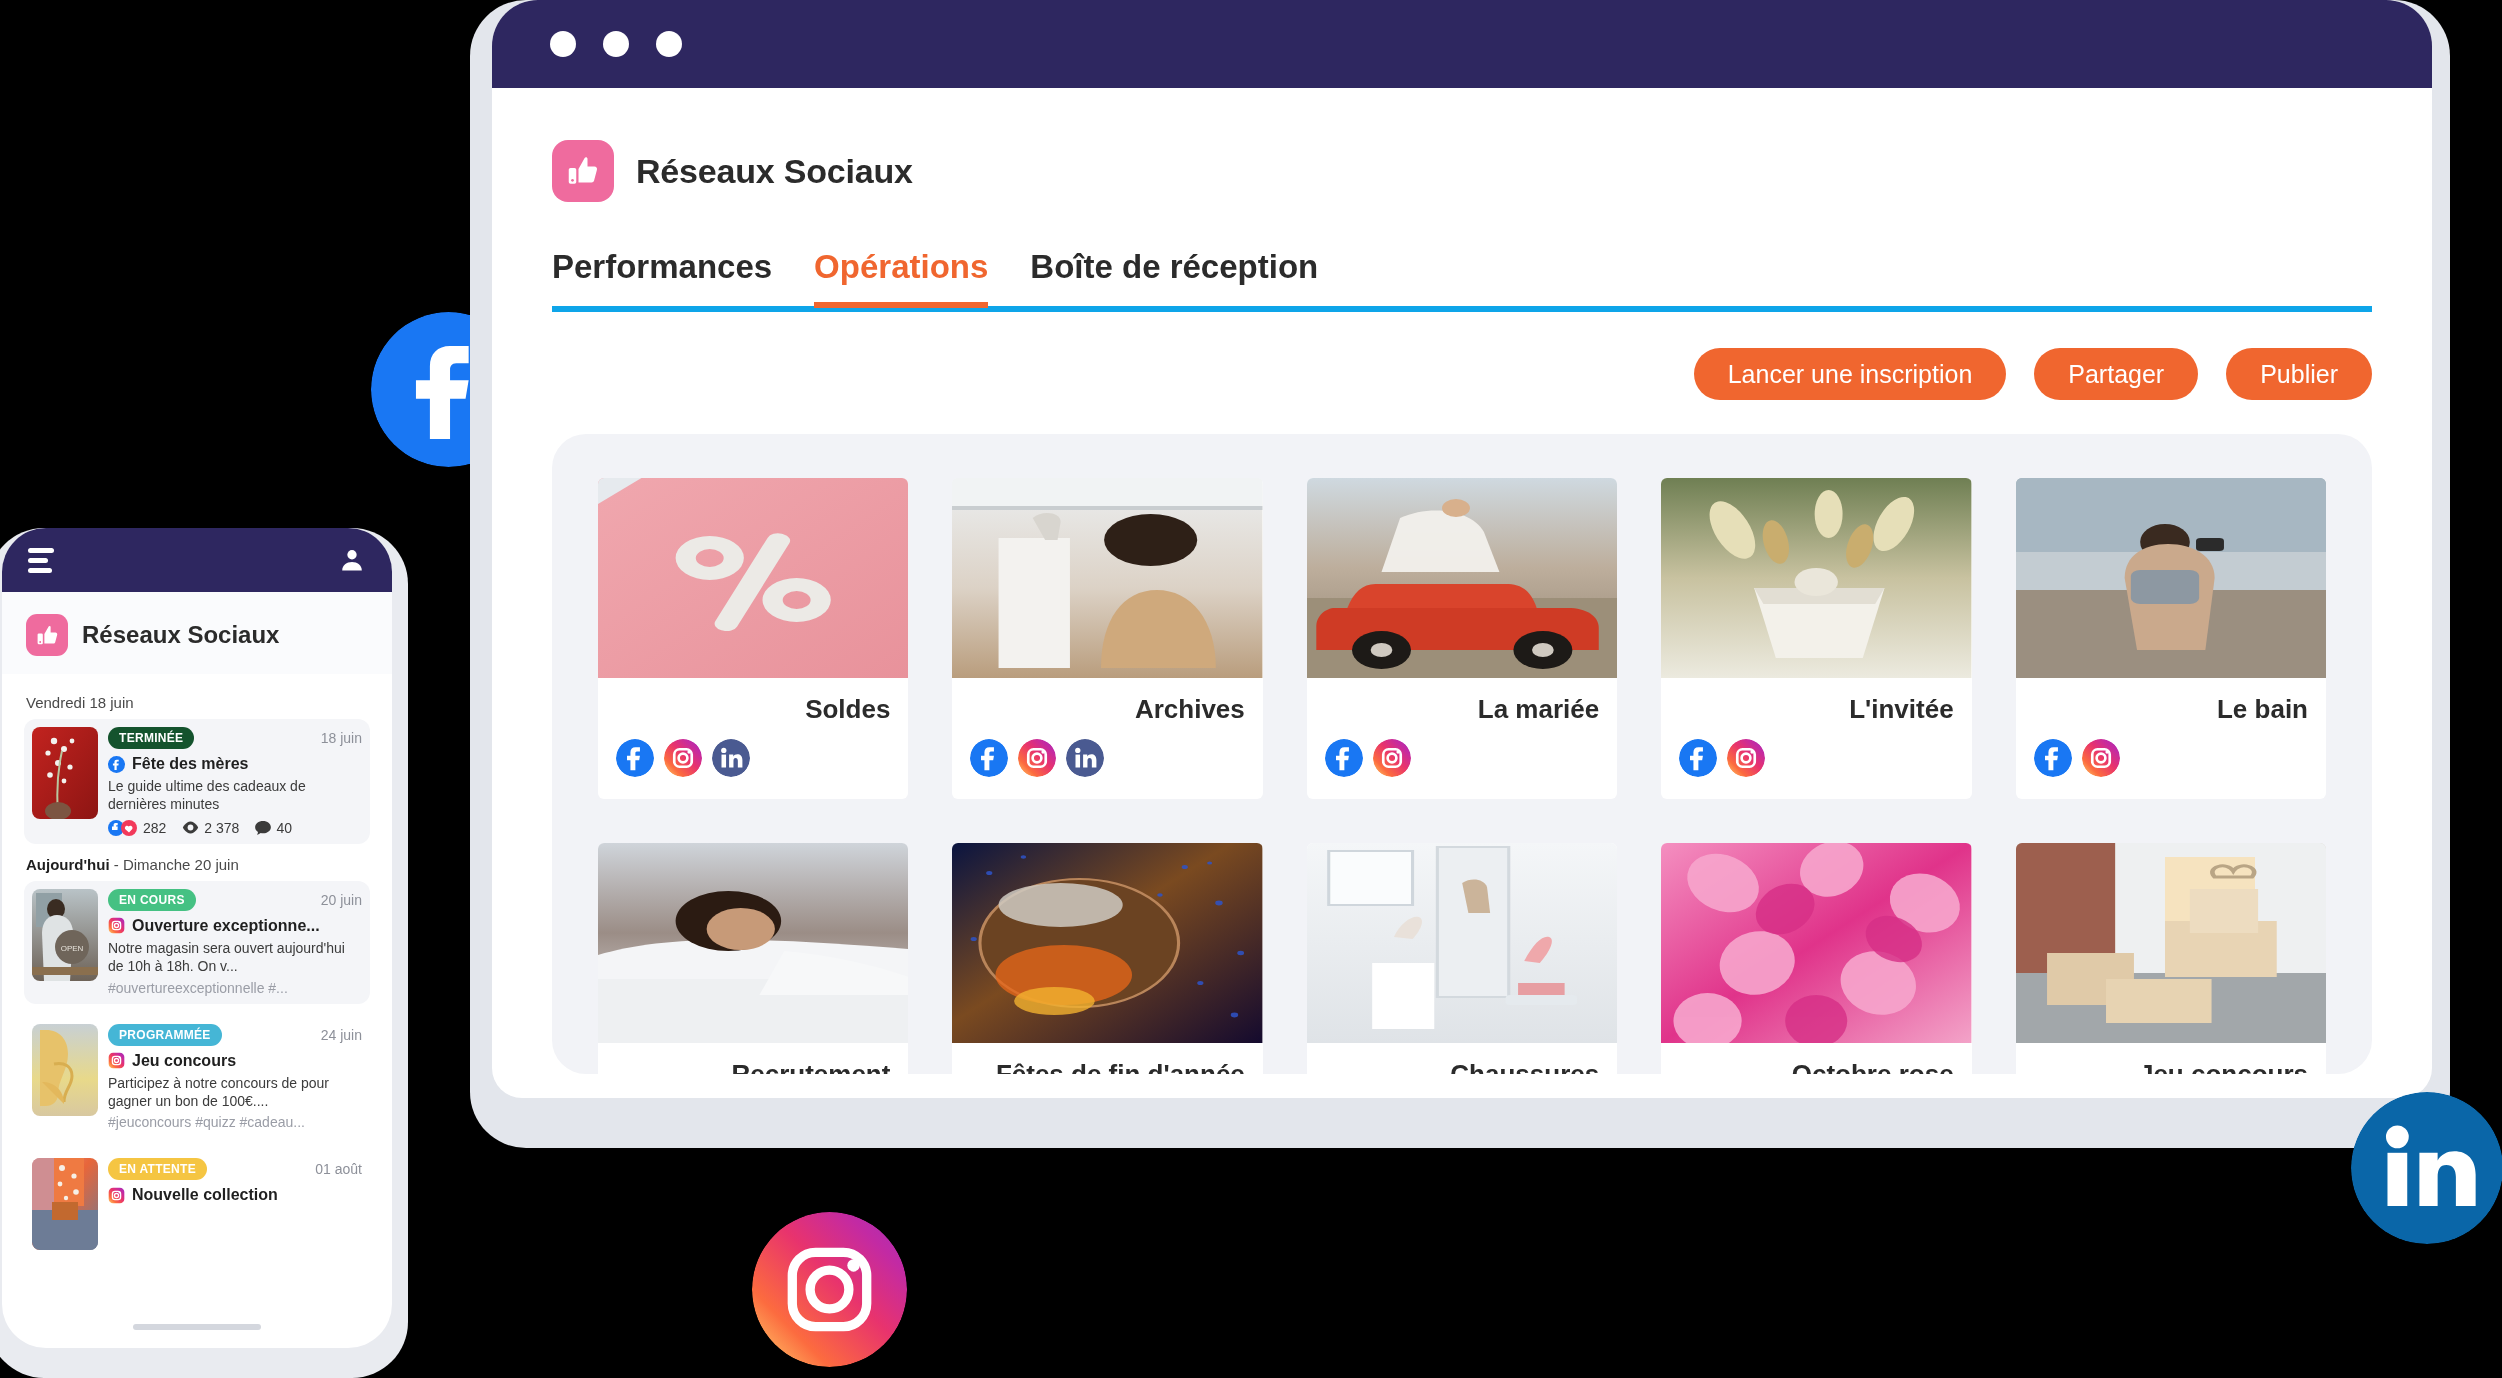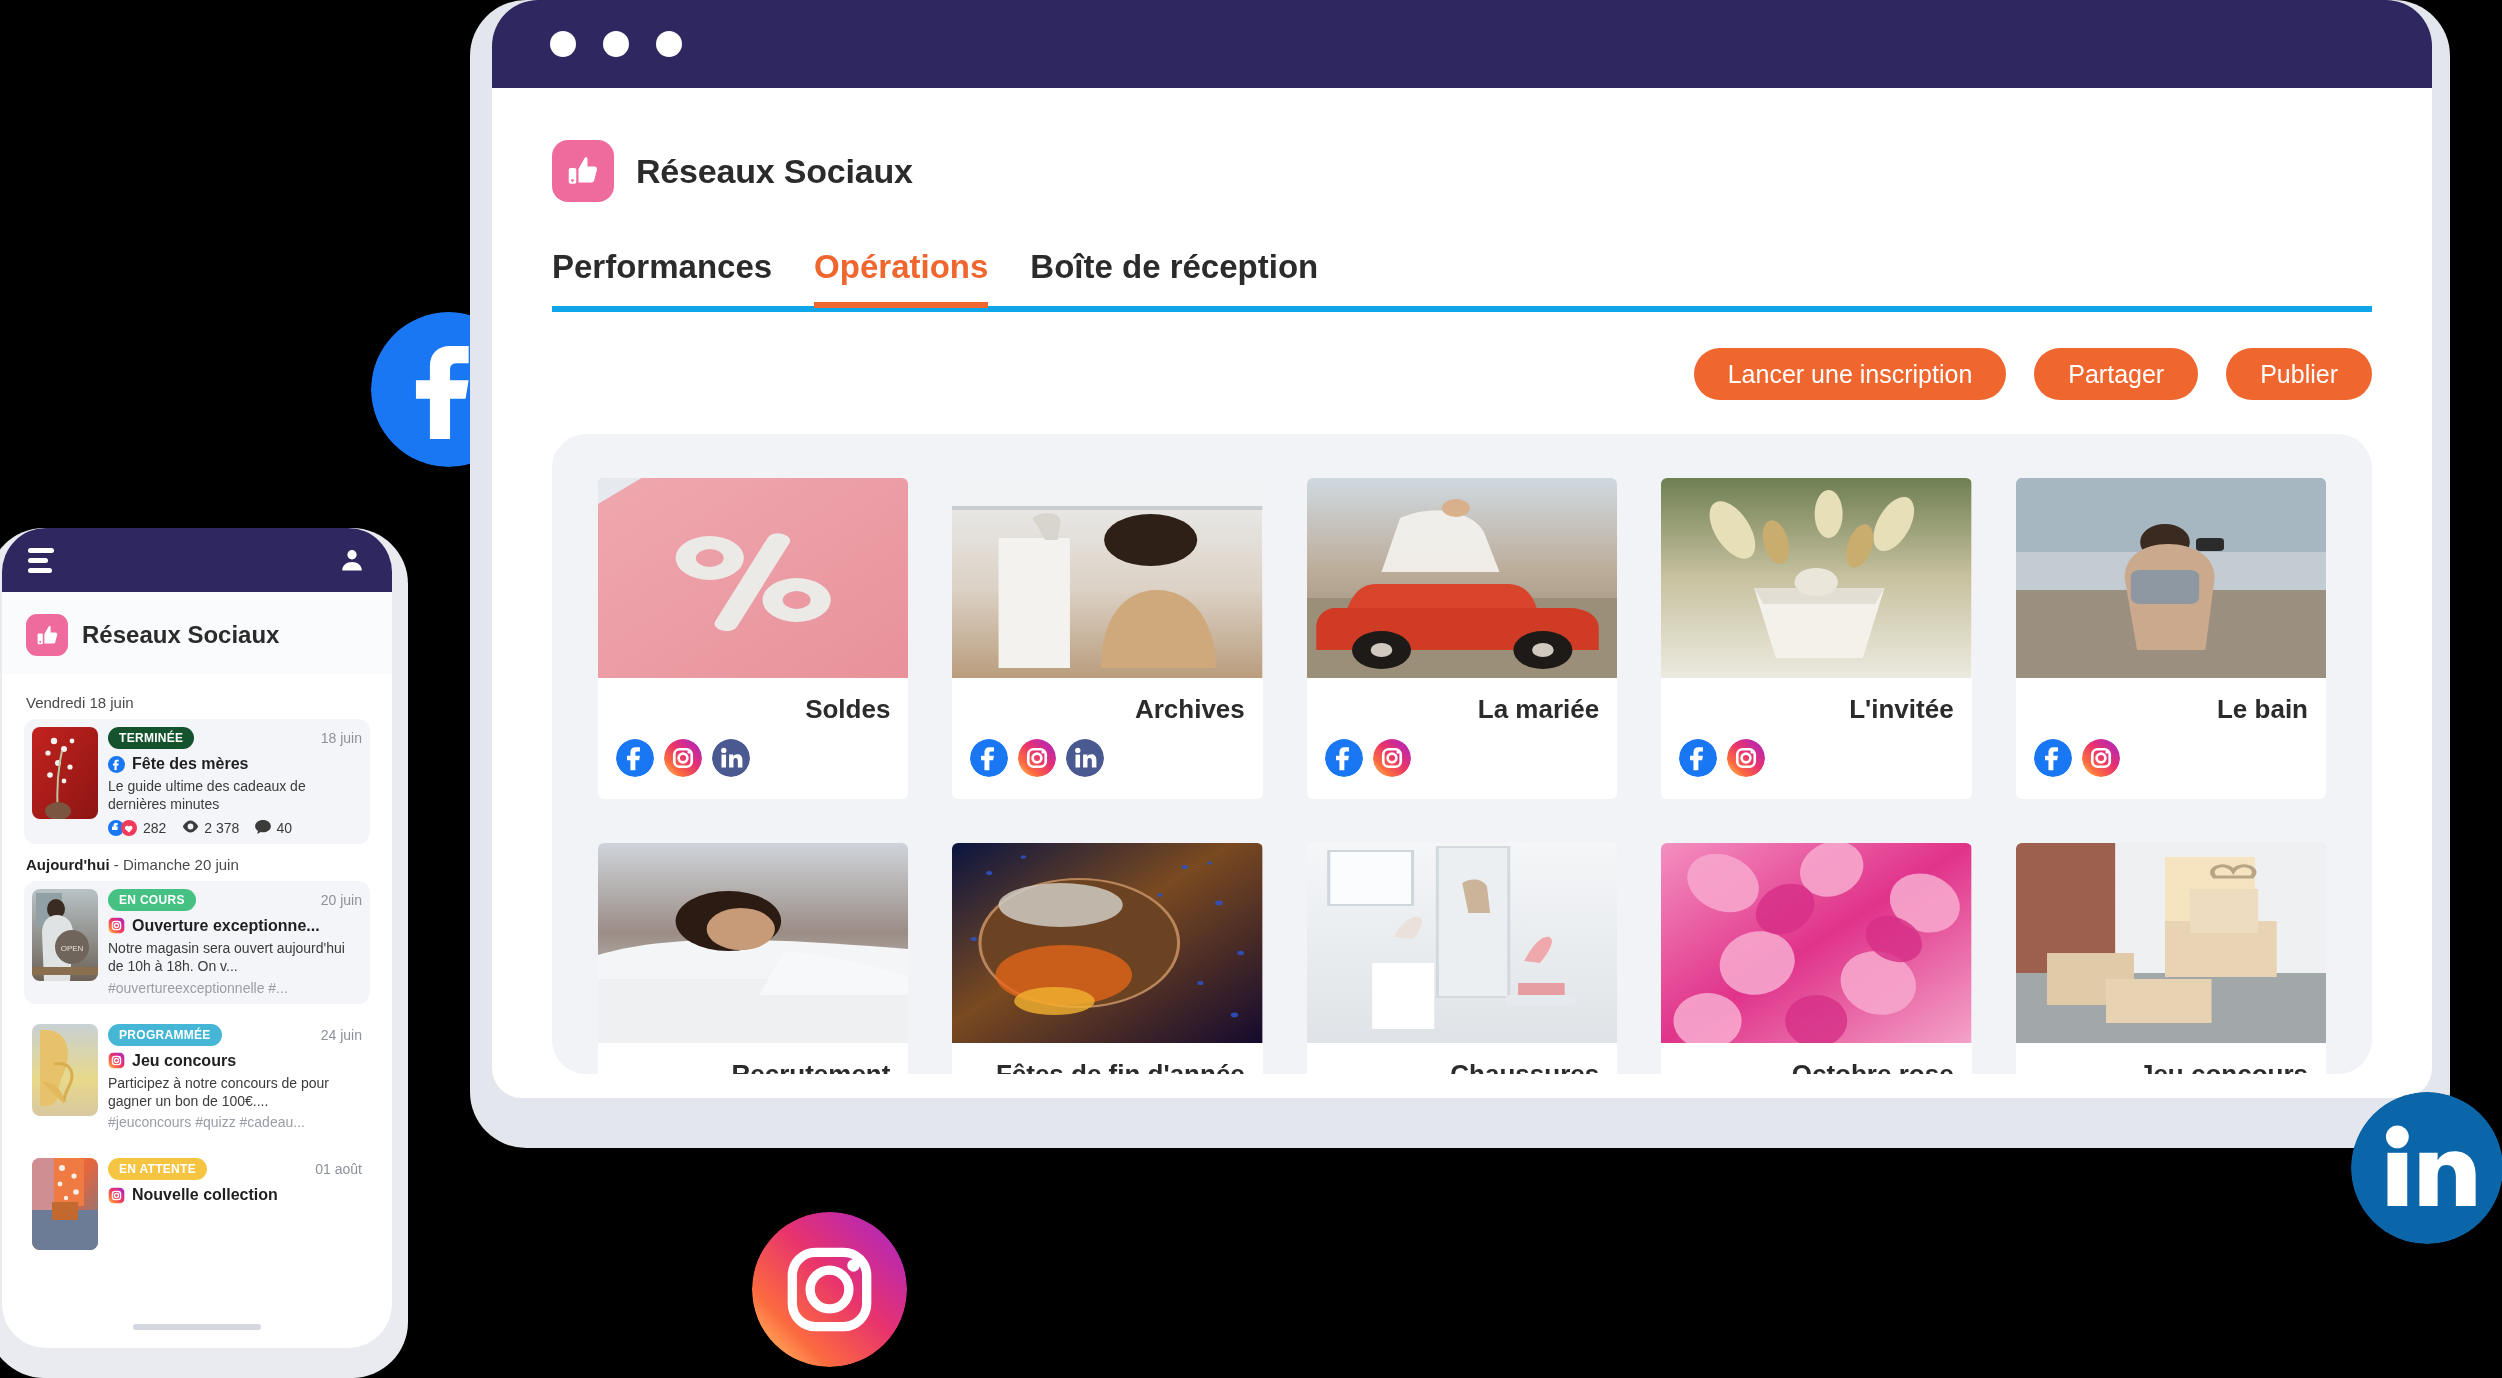--- a/index.html
+++ b/index.html
@@ -179,21 +179,21 @@
   .badge.wait { background: #f5c542; }
   .post-date { font-size: 14px; color: #8d9099; }
   .post-title {
     display: flex; align-items: center; gap: 7px;
     font-size: 16px; font-weight: bold; color: #1f1f1f;
     margin-top: 6px; white-space: nowrap; overflow: hidden;
   }
   .post-text { font-size: 14px; color: #3b3b3b; margin-top: 5px; line-height: 1.28; }
   .post-tags { font-size: 14px; color: #9a9da6; margin-top: 4px; }
   .post-stats { display: flex; align-items: center; gap: 16px; margin-top: 6px; font-size: 14px; color: #3b3b3b; }
-  .stat { display: flex; align-items: flex-start; gap: 5px; }
+  .stat { display: flex; align-items: center; gap: 5px; }
   .home-bar {
     width: 128px; height: 6px; border-radius: 3px; background: #d4d7de;
     margin: 10px auto 0 auto;
   }
 
   
   .float { position: absolute; border-radius: 50%; }
   .float-fb { left: 371px; top: 312px; width: 155px; height: 155px; }
   .float-ig { left: 752px; top: 1212px; width: 155px; height: 155px; }
   .float-li { left: 2351px; top: 1092px; width: 152px; height: 152px; }

